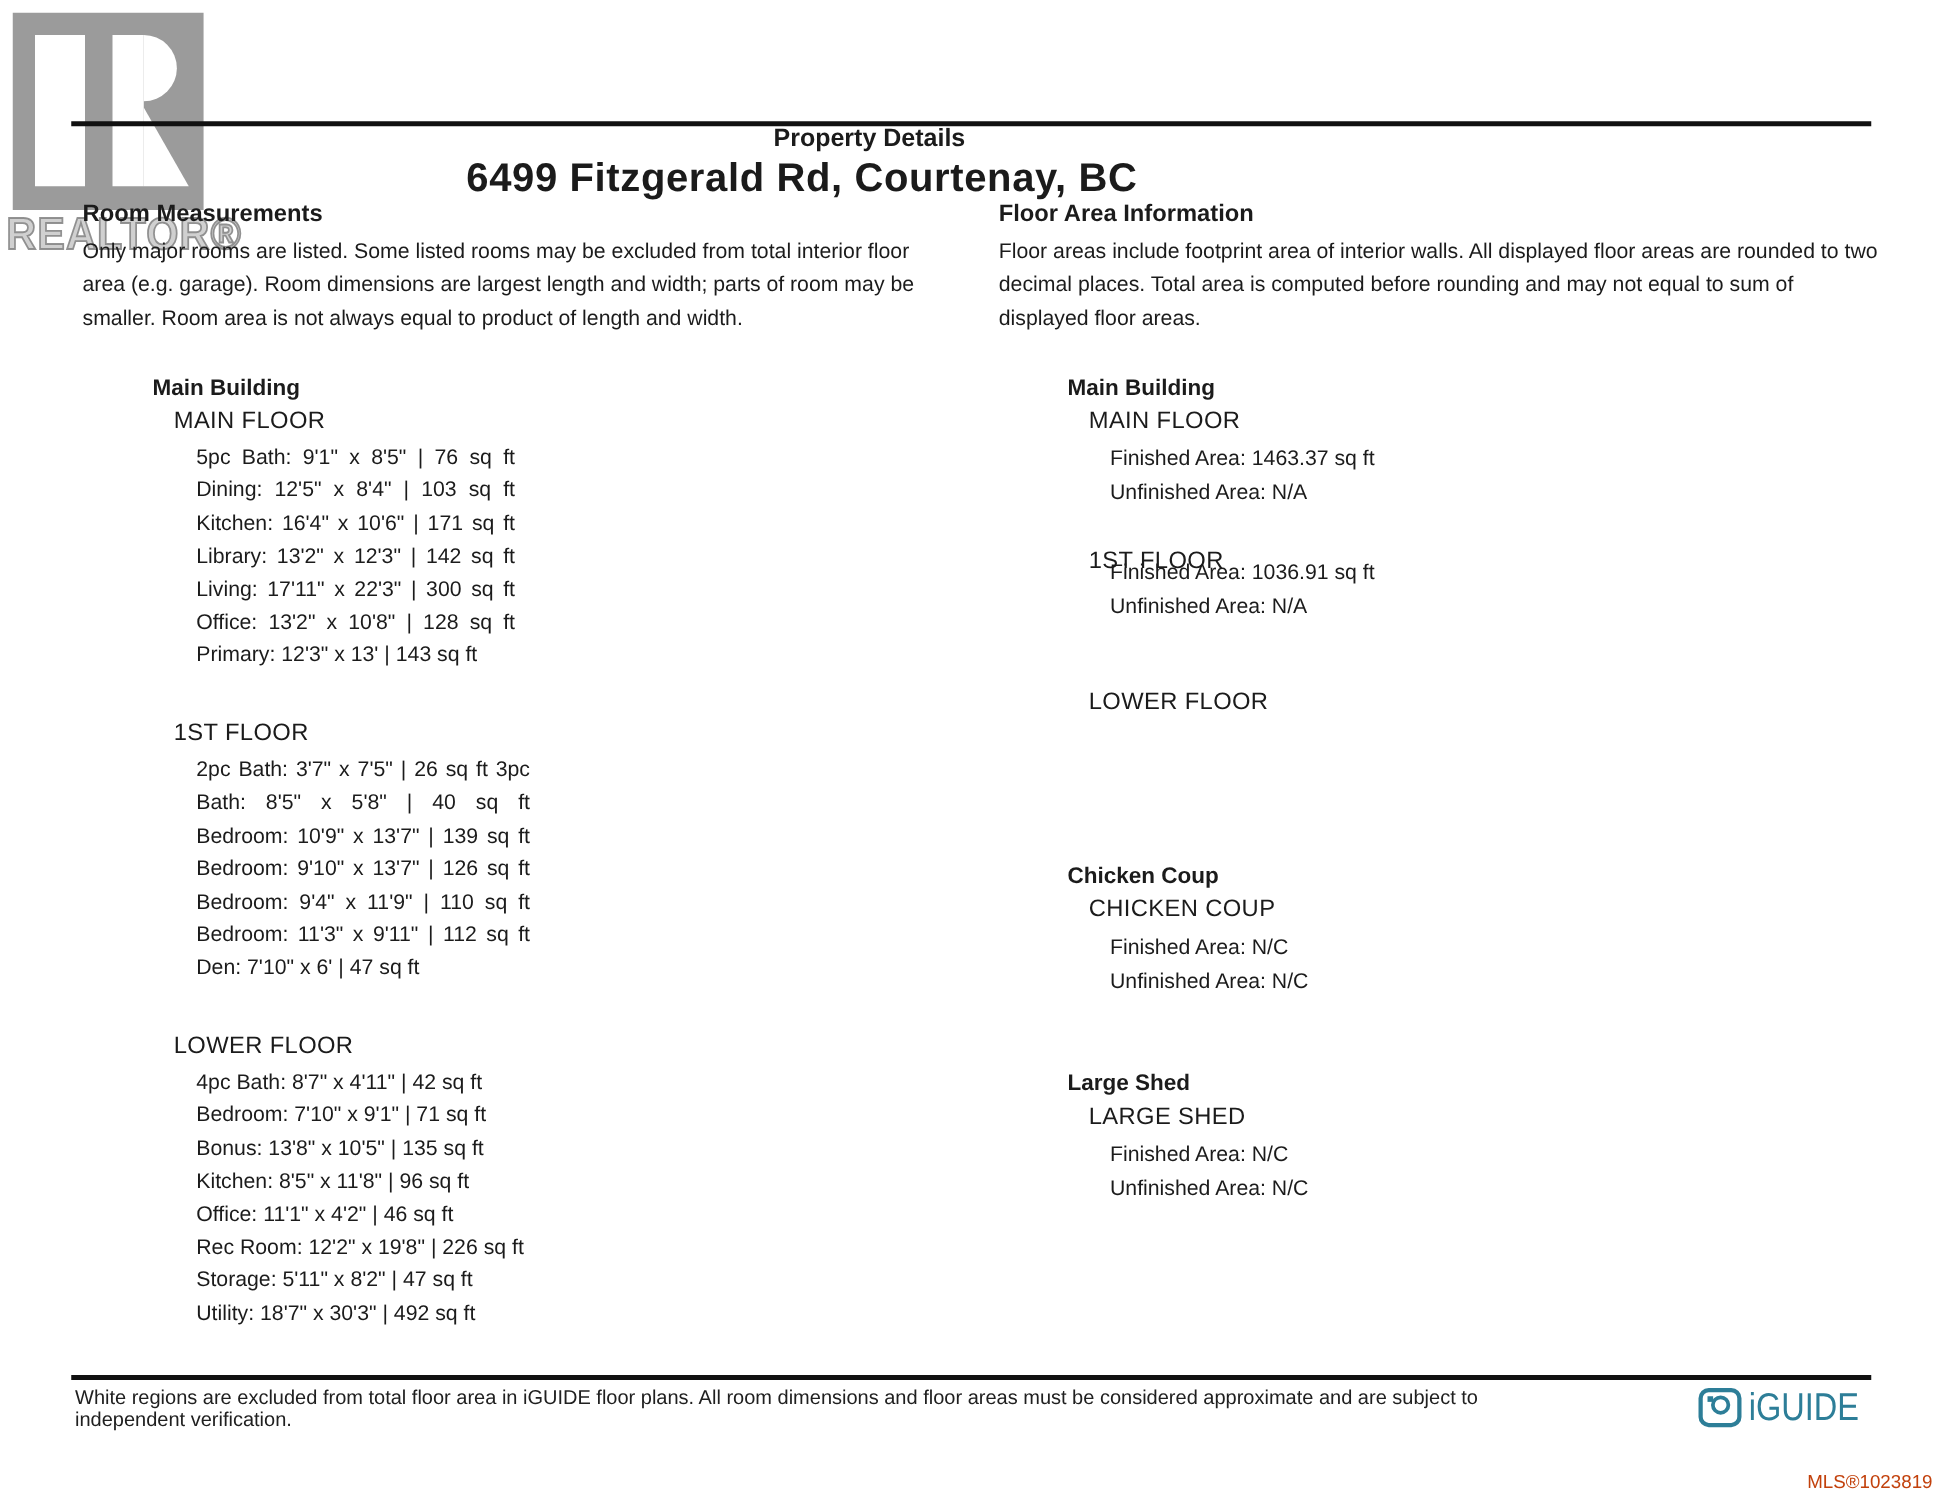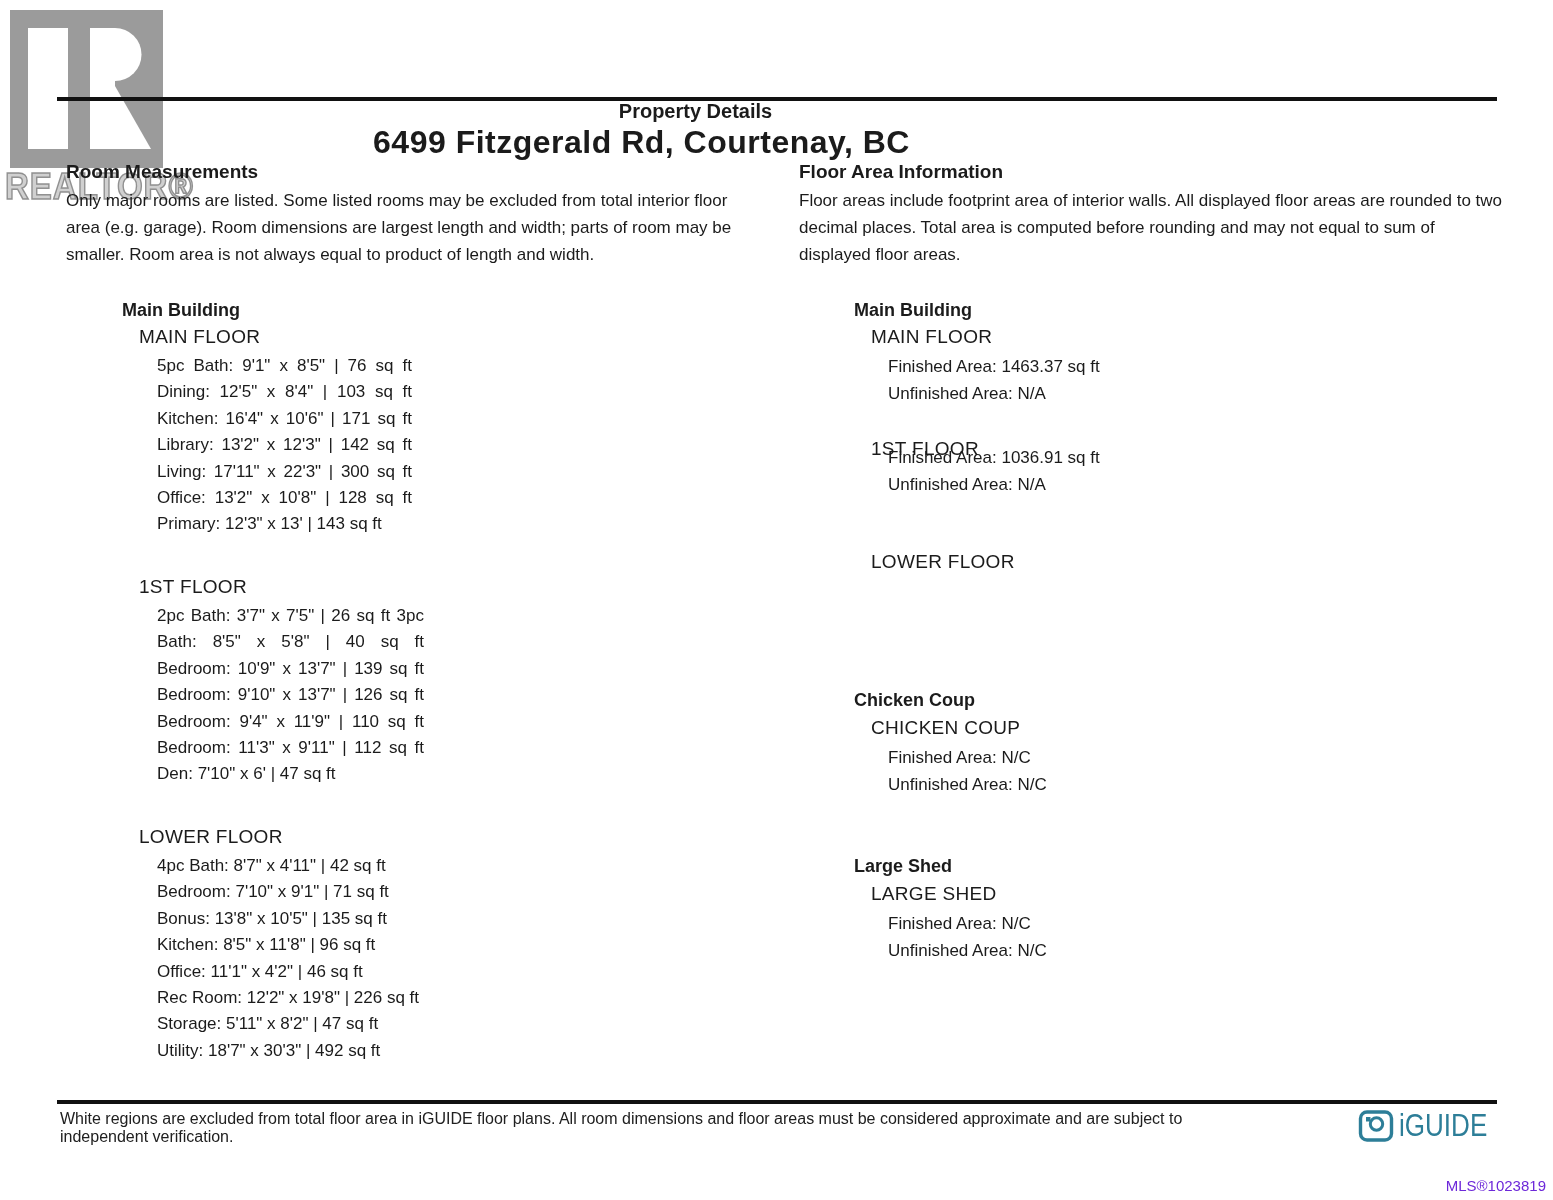--- a/index.html
+++ b/index.html
@@ -34,21 +34,21 @@
   .area-lines { font-size:17px; line-height:27px; }
   .area-lines .line { white-space:nowrap; }
 
   
   .bottom-rule { left:57px; top:1100px; width:1440px; height:4px; }
   .disclaimer { left:60px; top:1110px; width:1200px; font-size:16px; color:#202020; }
   .iguide { left:1358px; top:1106px; height:40px; display:flex; align-items:center; color:var(--brand); }
   .iguide svg { display:block; }
   .iguide-word { display:inline-block; font-size:31px; font-weight:500; letter-spacing:0px; margin-left:5px;
                  transform:scaleX(0.84); transform-origin:left center; color:var(--brand); }
-  .mls { right:7px; top:1177px; font-size:15px; color:#6d28d9; text-align:right; }
+  .mls { right:7px; top:1177px; font-size:15px; color:#c2410c; text-align:right; }
 </style>
 </head>
 <body>
 
 <div class="page">
 
   <div class="abs watermark">
     <svg class="wm-logo" width="153" height="158" viewBox="0 0 153 158">
       <rect x="0" y="0" width="153" height="158" fill="#9b9b9b"></rect>
       <rect x="18" y="18" width="40" height="121" fill="#ffffff"></rect>

